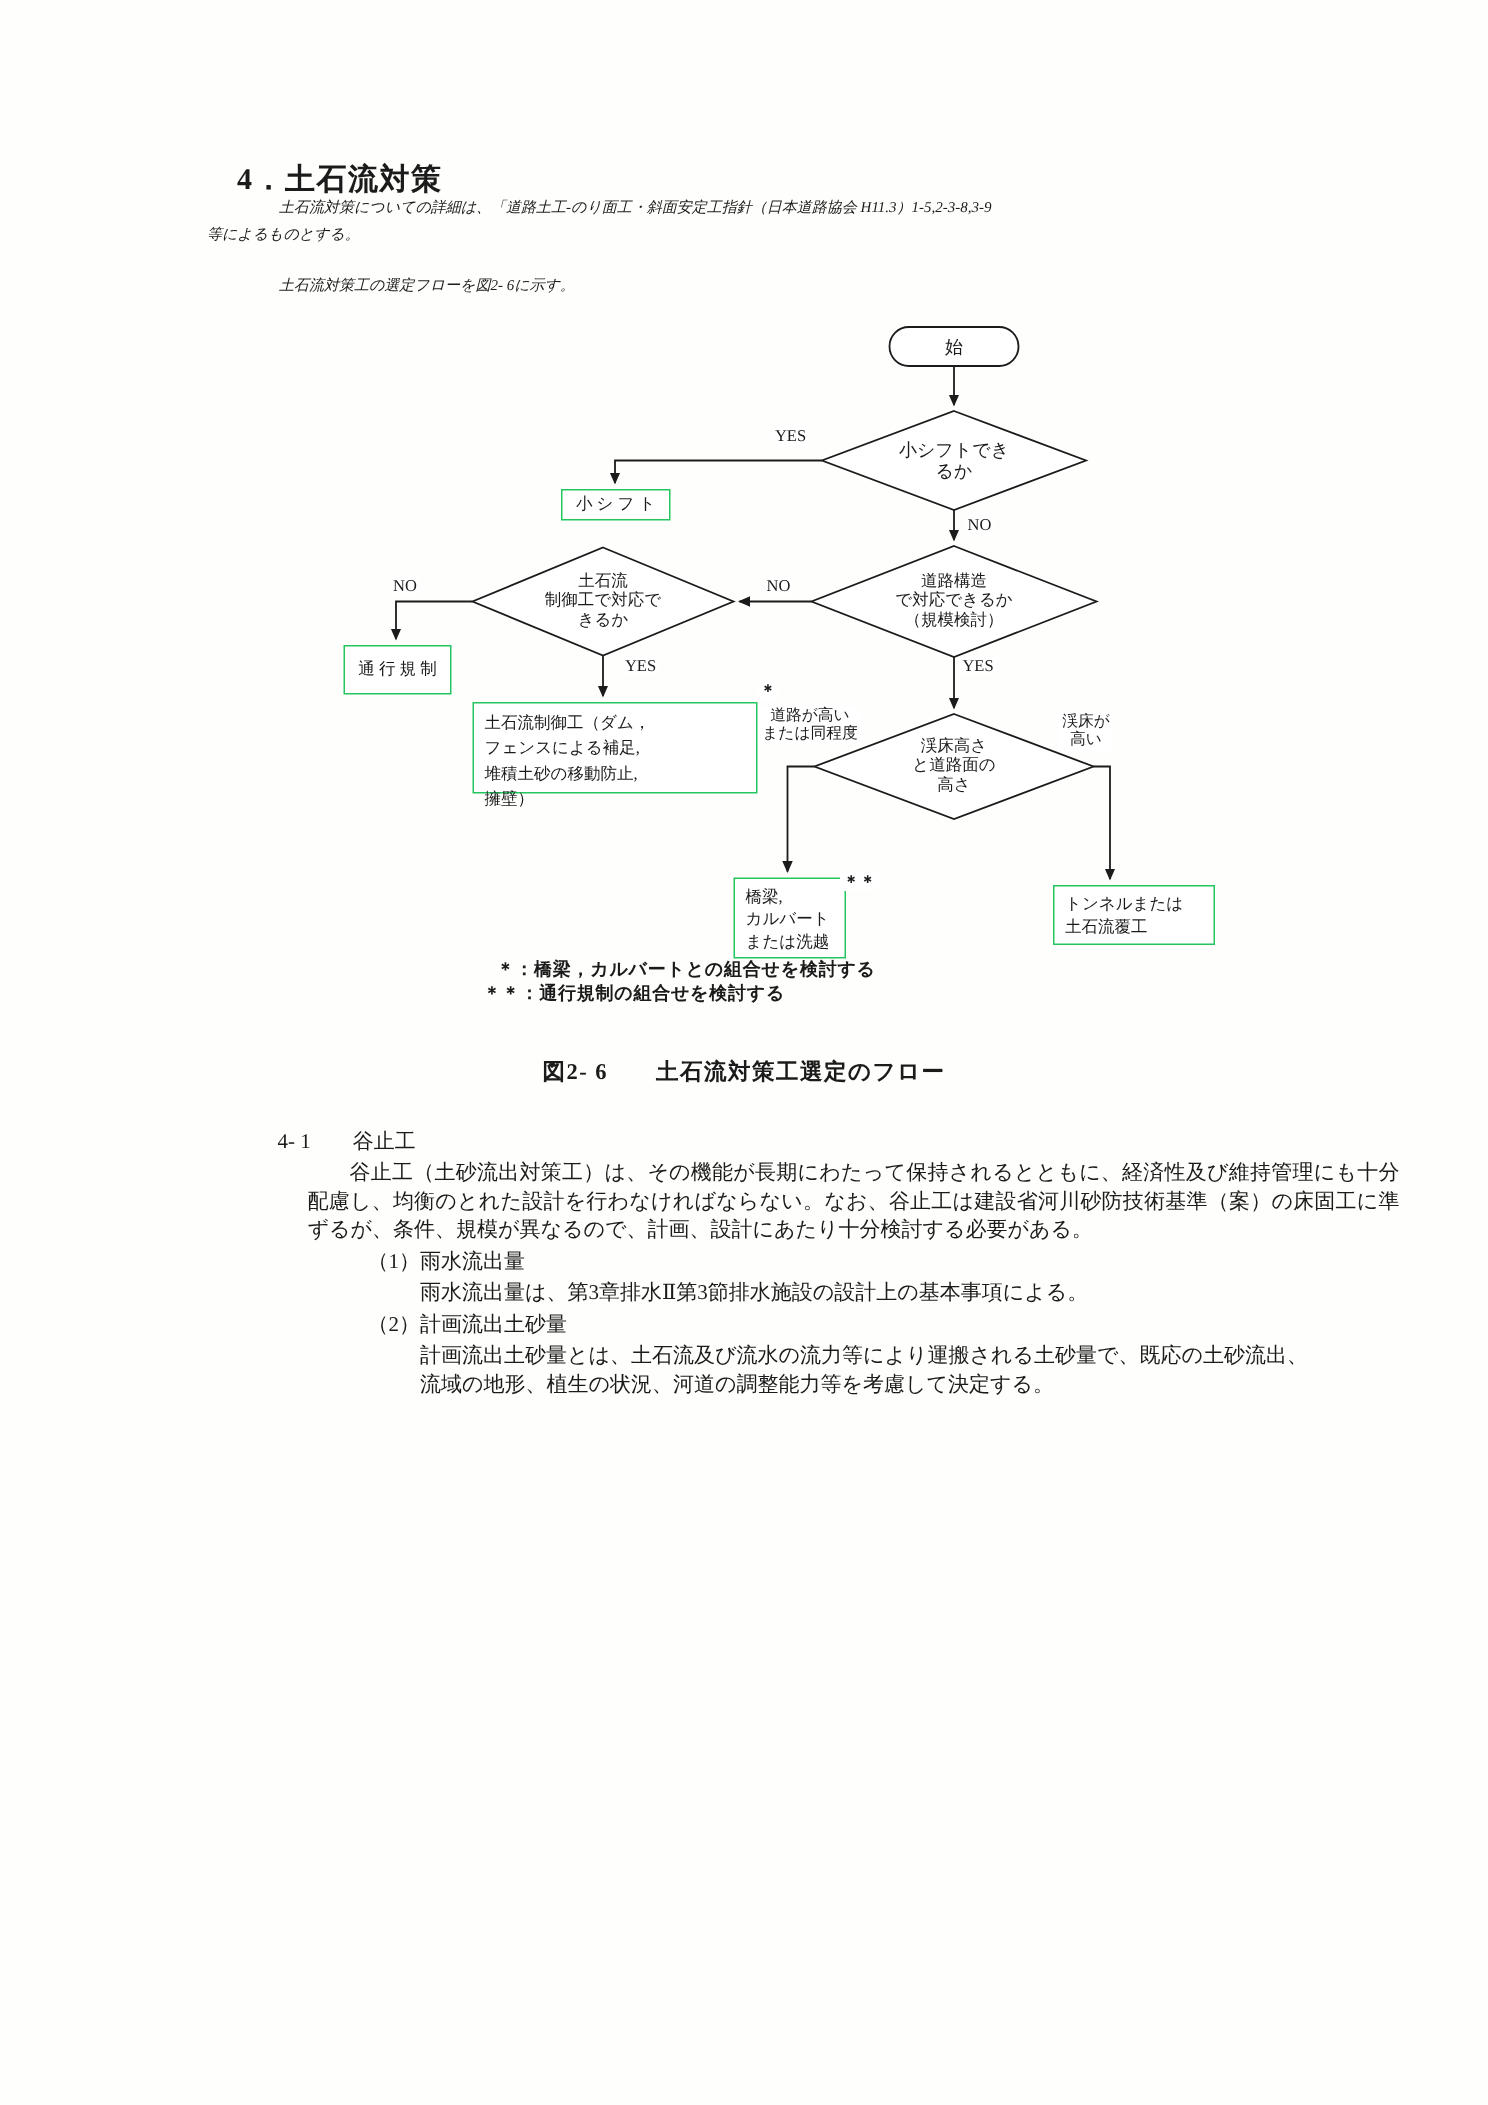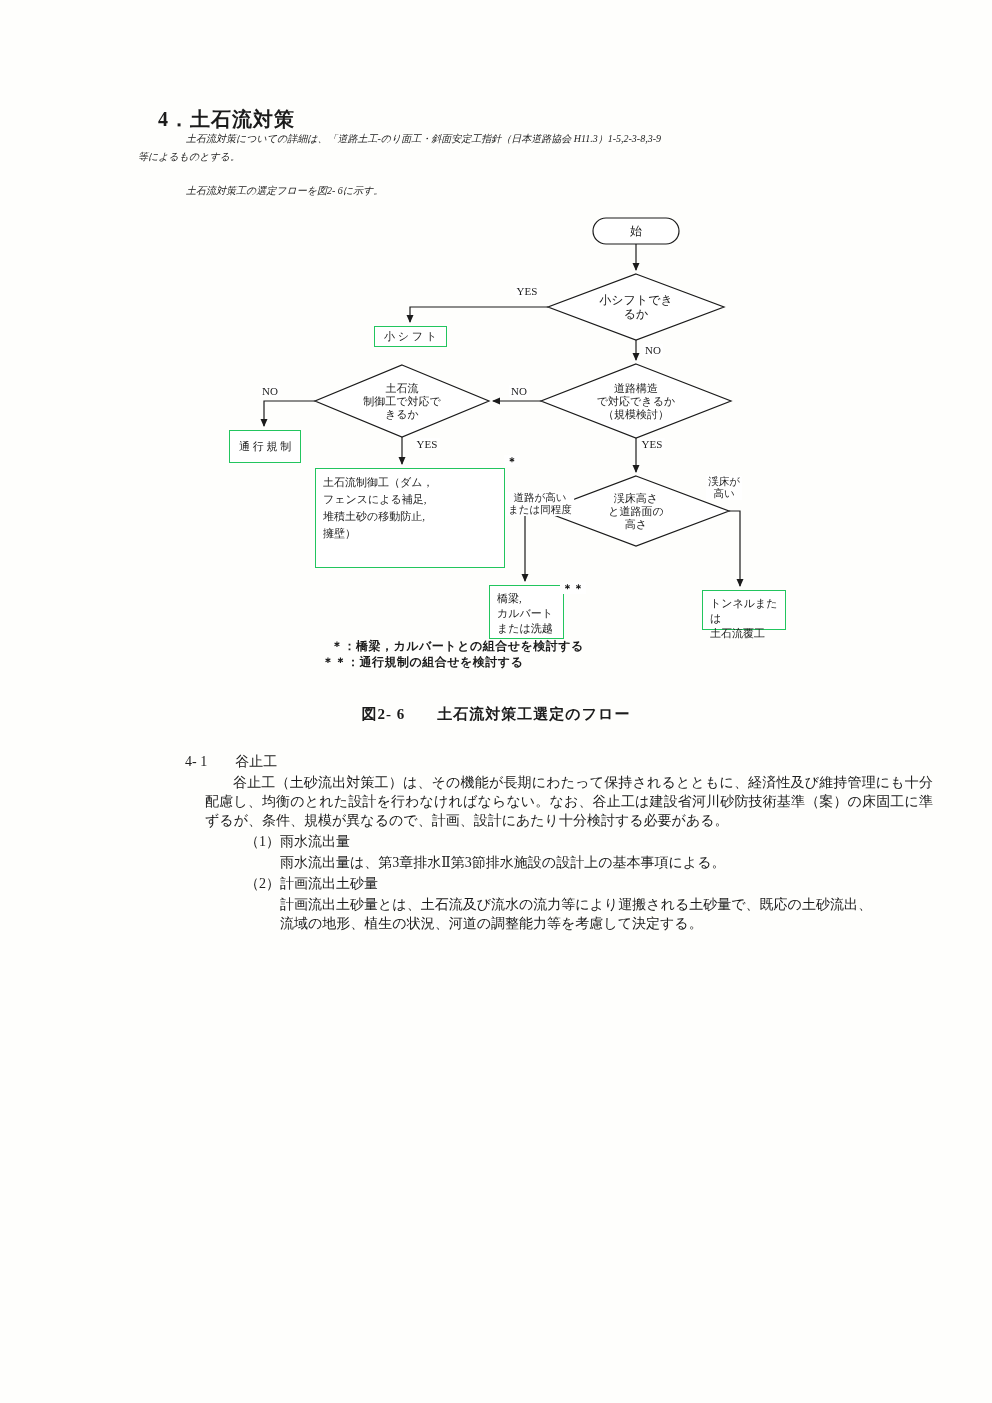--- a/index.html
+++ b/index.html
@@ -101,37 +101,37 @@
 （規模検討）</div>
     <div class="fc-text small" style="left:252px; top:191px;">土石流
 制御工で対応で
 きるか</div>
     <div class="fc-text small" style="left:486px; top:301px;">渓床高さ
 と道路面の
 高さ</div>
 
     <div class="fc-box center" style="left:224px; top:116px; width:73px; height:21px;">小 シ フ ト</div>
     <div class="fc-box center" style="left:79px; top:220px; width:72px; height:33px;">通 行 規 制</div>
-    <div class="fc-box left" style="left:165px; top:258px; width:190px; height:100px; line-height:17px;">土石流制御工（ダム，
+    <div class="fc-box left" style="left:165px; top:258px; width:190px; height:61px; line-height:17px;">土石流制御工（ダム，
 フェンスによる補足,
 堆積土砂の移動防止,
 擁壁）</div>
     <div class="fc-box left" style="left:339px; top:375px; width:75px; height:54px;">橋梁,
 カルバート
 または洗越</div>
-    <div class="fc-box left" style="left:552px; top:380px; width:84px; height:40px;">トンネルまたは
+    <div class="fc-box left" style="left:552px; top:380px; width:108px; height:40px;">トンネルまたは
 土石流覆工</div>
 
     <div class="fc-label" style="left:377px; top:81px;">YES</div>
     <div class="fc-label" style="left:503px; top:140px;">NO</div>
     <div class="fc-label" style="left:369px; top:181px;">NO</div>
     <div class="fc-label" style="left:120px; top:181px;">NO</div>
     <div class="fc-label" style="left:277px; top:234px;">YES</div>
     <div class="fc-label" style="left:502px; top:234px;">YES</div>
-    <div class="fc-label" style="left:390px; top:294px; font-size:10.5px;">道路が高い
+    <div class="fc-label" style="left:390px; top:274px; font-size:10.5px;">道路が高い
 または同程度</div>
     <div class="fc-label" style="left:574px; top:278px; font-size:10.5px;">渓床が
 高い</div>
     <div class="fc-label bold" style="left:362px; top:251px;">＊</div>
     <div class="fc-label bold" style="left:423px; top:378px;">＊＊</div>
 
     <div class="fc-note" style="left:181px; top:428px;">＊：橋梁，カルバートとの組合せを検討する</div>
     <div class="fc-note" style="left:172px; top:444px;">＊＊：通行規制の組合せを検討する</div>
   </div>
 

